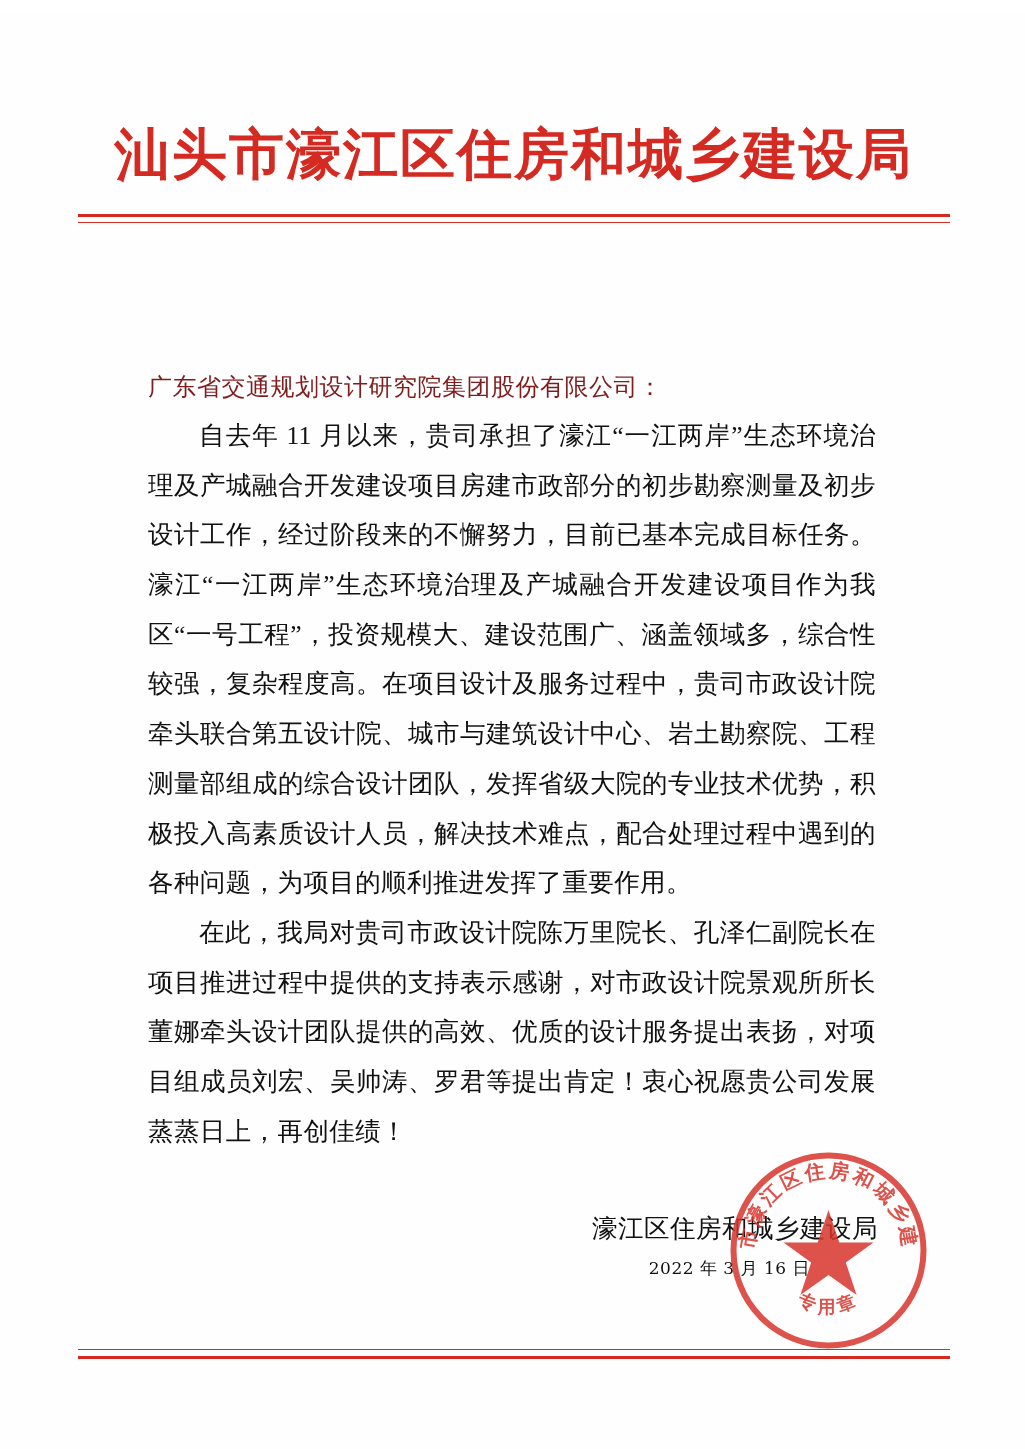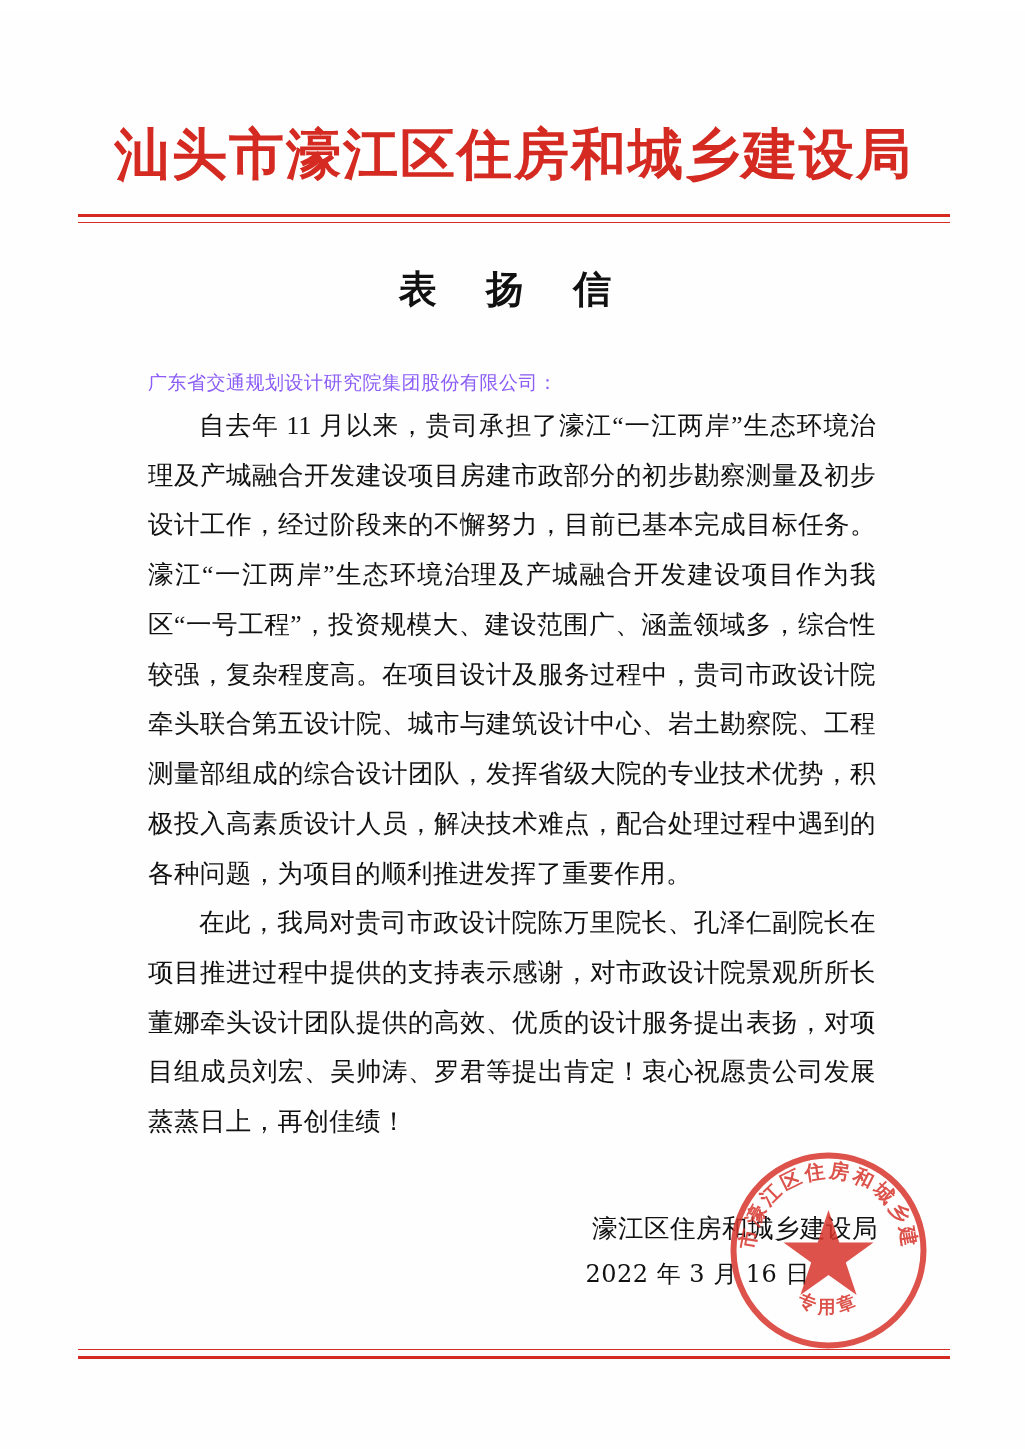--- a/index.html
+++ b/index.html
@@ -72,23 +72,23 @@
     font-family: "DejaVu Serif", "Liberation Serif", serif;
   }
   
   .body-block {
     position: absolute;
     left: 70px;
     top: 352px;
     width: 728px;
   }
   .salutation {
-    font-size: 19px;
+    font-size: 24px;
     line-height: 1.95;
-    color: #8b5cf6;
+    color: #7f1d1d;
     margin: 0 0 0 0;
     letter-spacing: 0.5px;
   }
   .para {
     font-size: 25.5px;
     line-height: 1.95;
     color: #111;
     margin: 0;
     text-indent: 2em;
     text-align: justify;
@@ -105,21 +105,21 @@
     text-align: right;
     color: #111;
   }
   .sig-org {
     font-size: 25.5px;
     line-height: 1.9;
     padding-right: 14px;
     letter-spacing: 0.5px;
   }
   .sig-date {
-    font-size: 24px;
+    font-size: 17px;
     line-height: 1.9;
     padding-right: 82px;
     letter-spacing: 0.5px;
   }
   
   .seal {
     position: absolute;
     left: 648px;
     top: 1136px;
     width: 205px;
@@ -150,21 +150,20 @@
 
 <div class="page">
   <div class="sheet">
 
     <div class="letterhead">
       <div class="letterhead-title">汕头市濠江区住房和城乡建设局</div>
     </div>
     <div class="rule-thick"></div>
     <div class="rule-thin"></div>
 
-    <div class="doc-title">表 扬 信</div>
 
     <div class="body-block">
       <p class="salutation">广东省交通规划设计研究院集团股份有限公司：</p>
       <p class="para">自去年 11 月以来，贵司承担了濠江“一江两岸”生态环境治理及产城融合开发建设项目房建市政部分的初步勘察测量及初步设计工作，经过阶段来的不懈努力，目前已基本完成目标任务。濠江“一江两岸”生态环境治理及产城融合开发建设项目作为我区“一号工程”，投资规模大、建设范围广、涵盖领域多，综合性较强，复杂程度高。在项目设计及服务过程中，贵司市政设计院牵头联合第五设计院、城市与建筑设计中心、岩土勘察院、工程测量部组成的综合设计团队，发挥省级大院的专业技术优势，积极投入高素质设计人员，解决技术难点，配合处理过程中遇到的各种问题，为项目的顺利推进发挥了重要作用。</p>
       <p class="para">在此，我局对贵司市政设计院陈万里院长、孔泽仁副院长在项目推进过程中提供的支持表示感谢，对市政设计院景观所所长董娜牵头设计团队提供的高效、优质的设计服务提出表扬，对项目组成员刘宏、吴帅涛、罗君等提出肯定！衷心祝愿贵公司发展蒸蒸日上，再创佳绩！</p>
     </div>
 
     <div class="signature">
       <div class="sig-org">濠江区住房和城乡建设局</div>
       <div class="sig-date">2022 年 3 月 16 日</div>

